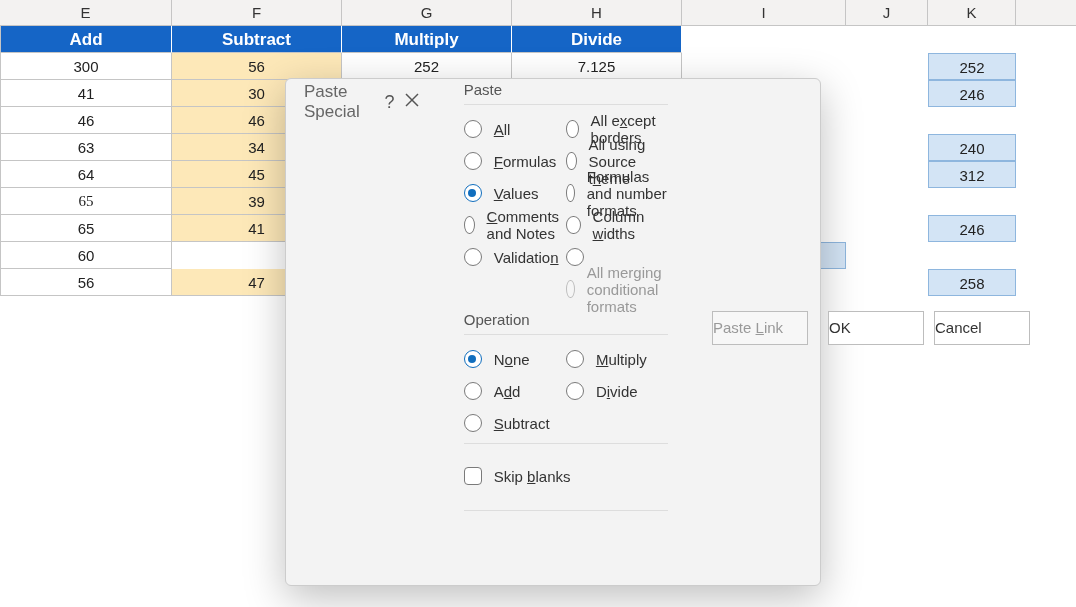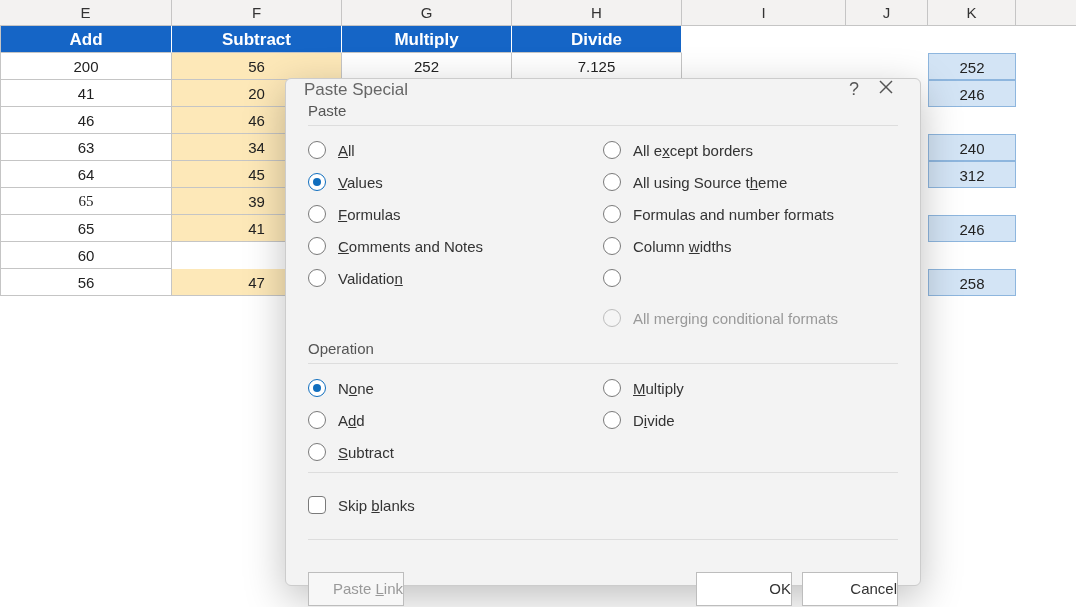--- a/index.html
+++ b/index.html
@@ -60,28 +60,27 @@
   .cH { width: 170px; }
   .cI { width: 164px; }
   .cJ { width: 82px; }
   .cK { width: 88px; }
 
   
   .dialog {
     position: absolute;
     left: 285px;
     top: 78px;
-    width: 636px;
+    width: 536px;
     height: 508px;
     background: #f3f3f3;
     border: 1px solid #ccc;
     border-radius: 6px;
     box-shadow: 0 12px 40px rgba(0,0,0,0.25);
     display: flex;
-    flex-direction: column;
   }
   .dialog-title {
     display: flex;
     align-items: center;
     height: 46px;
     padding: 0 18px;
     color: #666;
     font-size: 17px;
   }
   .dialog-title .spacer { flex: 1; }
@@ -102,21 +101,21 @@
   }
   .col { flex: 1; }
   .radio-item, .check-item {
     display: flex;
     align-items: center;
     height: 32px;
     cursor: pointer;
     color: #333;
     font-size: 15px;
   }
-  .radio-item.disabled { color: #999; cursor: default; margin-top: 8px; }
+  .radio-item.disabled { color: #999; cursor: default; }
   .radio {
     width: 18px; height: 18px;
     border-radius: 50%;
     border: 1.5px solid #7a7a7a;
     margin-right: 12px;
     position: relative;
     background: #fff;
   }
   .radio.selected { border-color: #106ebe; }
   .radio.selected::after {
@@ -144,21 +143,21 @@
   .dialog-footer .spacer { flex: 1; }
   .btn {
     min-width: 96px;
     height: 34px;
     border: 1px solid #bdbdbd;
     border-radius: 0;
     background: #fff;
     color: #333;
     font-size: 15px;
     cursor: pointer;
-    text-align: right;
+    text-align: left;
     line-height: 32px;
   }
   .btn.disabled {
     color: #999;
     background: #f7f7f7;
     cursor: default;
   }
   .sep {
     border-top: 1px solid #ddd;
     margin: 6px 0 12px 0;
@@ -181,31 +180,31 @@
     <div class="cell header-cell first cE">Add</div>
     <div class="cell header-cell cF">Subtract</div>
     <div class="cell header-cell cG">Multiply</div>
     <div class="cell header-cell cH">Divide</div>
     <div class="cell blank cI"></div>
     <div class="cell blank cJ"></div>
     <div class="cell blank cK"></div>
   </div>
   <div id="data-rows">
       <div class="grid-row">
-        <div class="cell cE" style="border-left: 1px solid rgb(197, 197, 197);">200</div>
+        <div class="cell cE" style="border-left: 1px solid rgb(197, 197, 197);">300</div>
         <div class="cell cF highlight">56</div>
         <div class="cell cG">252</div>
         <div class="cell cH">7.125</div>
         <div class="cell blank cI"></div>
         <div class="cell blank cJ"></div>
         <div class="cell cK bluecell">252</div>
       </div>
       <div class="grid-row">
         <div class="cell cE" style="border-left: 1px solid rgb(197, 197, 197);">41</div>
-        <div class="cell cF highlight">20</div>
+        <div class="cell cF highlight">30</div>
         <div class="cell cG" style="border-right: none; border-bottom: none;"></div>
         <div class="cell cH" style="border-right: none; border-bottom: none;"></div>
         <div class="cell blank cI"></div>
         <div class="cell blank cJ"></div>
         <div class="cell cK bluecell">246</div>
       </div>
       <div class="grid-row">
         <div class="cell cE" style="border-left: 1px solid rgb(197, 197, 197);">46</div>
         <div class="cell cF highlight">46</div>
         <div class="cell cG" style="border-right: none; border-bottom: none;"></div>
@@ -284,26 +283,26 @@
   </div>
   <div class="dialog-body">
     <div class="group-label">Paste</div>
     <div class="group">
       <div class="col" id="paste-left">
           <div class="radio-item">
             <span class="radio"></span>
             <span><span class="underline-letter">A</span>ll</span>
           </div>
           <div class="radio-item">
+            <span class="radio"></span>
+            <span><span class="underline-letter">F</span>ormulas</span>
+          </div>
+          <div class="radio-item">
             <span class="radio selected"></span>
             <span><span class="underline-letter">V</span>alues</span>
-          </div>
-          <div class="radio-item">
-            <span class="radio"></span>
-            <span><span class="underline-letter">F</span>ormulas</span>
           </div>
           <div class="radio-item">
             <span class="radio"></span>
             <span><span class="underline-letter">C</span>omments and Notes</span>
           </div>
           <div class="radio-item">
             <span class="radio"></span>
             <span>Validatio<span class="underline-letter">n</span></span>
           </div>
         </div>

